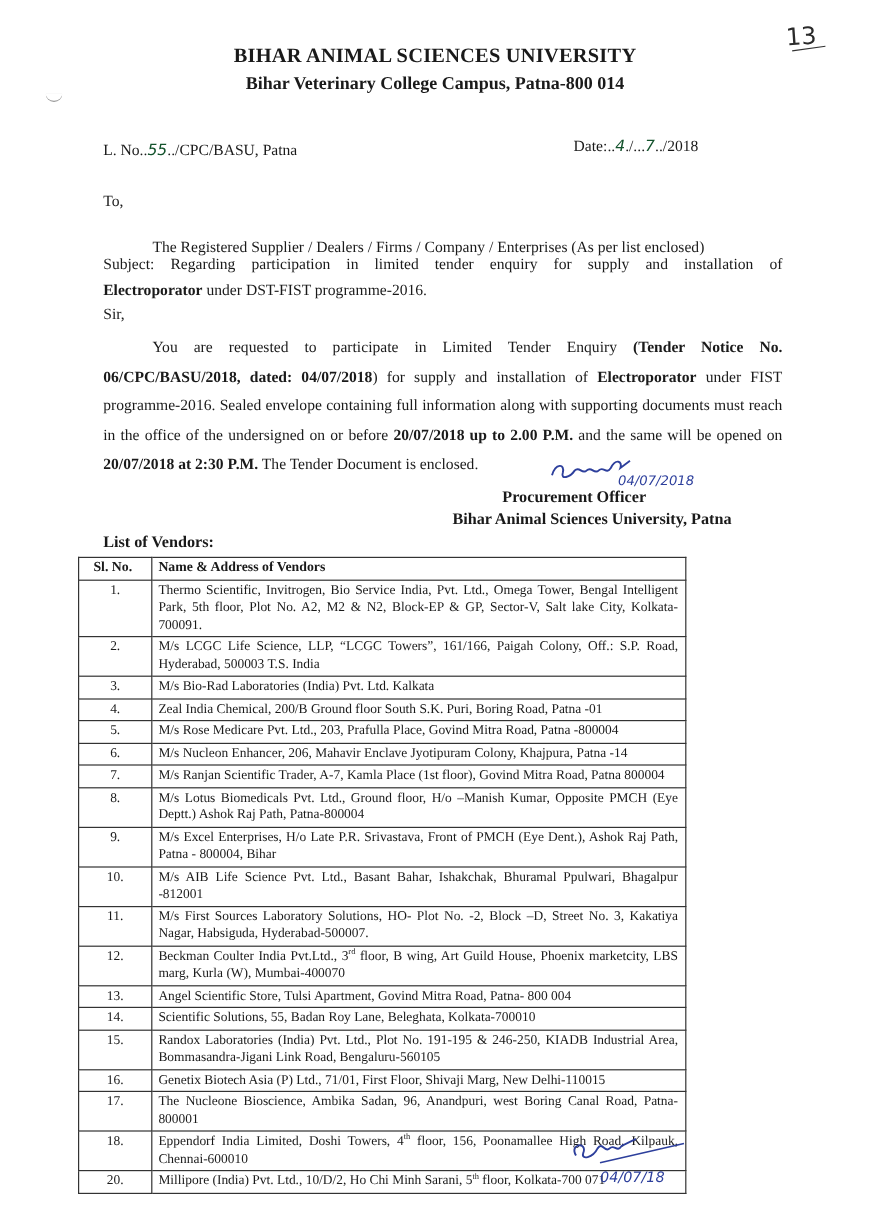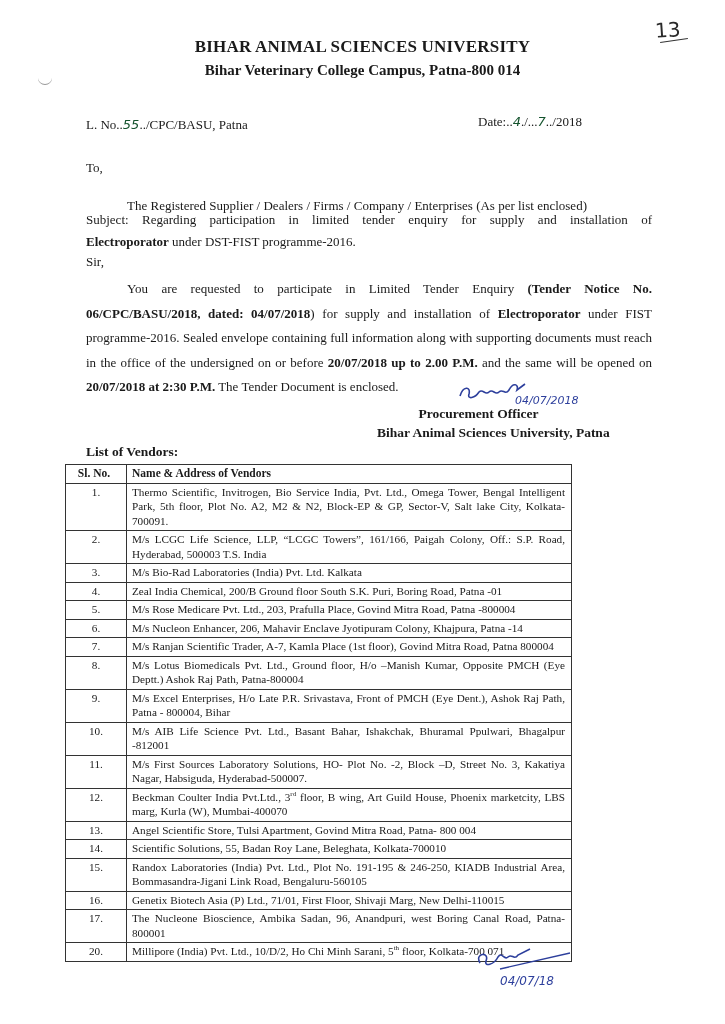--- a/index.html
+++ b/index.html
@@ -163,20 +163,24 @@
       </tr>
       <tr>
         <td class="sl">16.</td>
         <td class="addr">Genetix Biotech Asia (P) Ltd., 71/01, First Floor, Shivaji Marg, New Delhi-110015</td>
       </tr>
       <tr>
         <td class="sl">17.</td>
         <td class="addr">The Nucleone Bioscience, Ambika Sadan, 96, Anandpuri, west Boring Canal Road, Patna-800001</td>
       </tr>
       <tr>
+        <td class="sl">18.</td>
+        <td class="addr"><span>Eppendorf India Limited, Doshi Towers, 4</span><sup>th</sup><span> floor, 156, Poonamallee High Road, Kilpauk, Chennai-600010</span></td>
+      </tr>
+      <tr>
         <td class="sl">20.</td>
         <td class="addr"><span>Millipore (India) Pvt. Ltd., 10/D/2, Ho Chi Minh Sarani, 5</span><sup>th</sup><span> floor, Kolkata-700 071</span></td>
       </tr>
     </tbody>
 </table>
 
 <svg class="abs sig-bottom" viewBox="0 0 140 45">
   <path d="M10 18 C 4 8, 20 6, 16 16 C 14 22, 24 20, 28 12 C 32 6, 34 16, 38 12 C 42 8, 44 16, 48 10 L 60 4" fill="none" stroke="#2d3f9c" stroke-width="1.6"></path>
   <path d="M30 24 L 100 8" fill="none" stroke="#2d3f9c" stroke-width="1.3"></path>
   <text x="30" y="40" font-family="DejaVu Sans, sans-serif" font-size="12" fill="#2d3f9c" font-style="italic">04/07/18</text>

